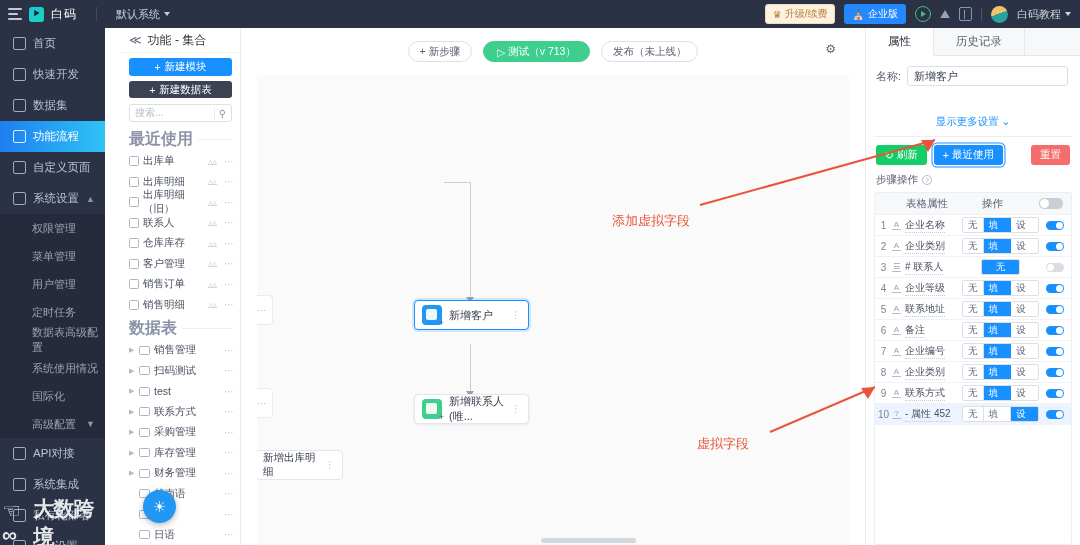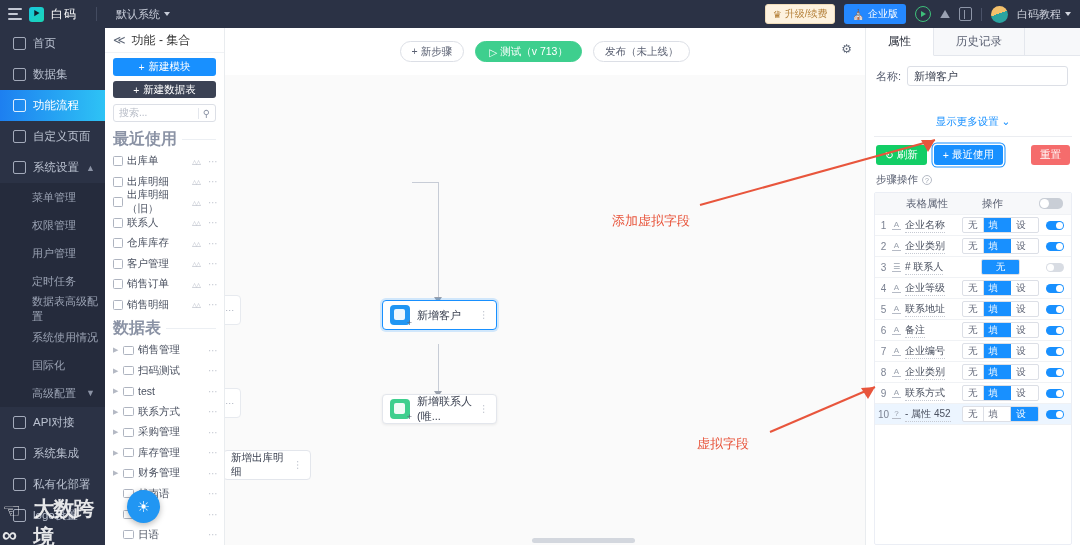--- a/index.html
+++ b/index.html
@@ -30,21 +30,21 @@
   .ic-round.green { border-color:#3ec07a; }
   .tri { width:0;height:0;border-top:3px solid transparent;border-bottom:3px solid transparent;border-left:5px solid #3ec07a; margin-left:1px;}
   .ic-plain { color:#9aa2b3; font-size:12px; cursor:pointer; display:flex; align-items:center;}
   .ic-book { width:13px;height:14px;border:1.3px solid #8e96a8;border-radius:2px;position:relative;cursor:pointer;}
   .ic-book:after{content:'';position:absolute;left:4px;top:2px;width:1.3px;height:9px;background:#8e96a8;}
   .sep-v { width:1px;height:13px;background:#4a5268;}
   .avatar { width:17px;height:17px;border-radius:50%;background:linear-gradient(160deg,#f3c06b 45%,#2aa3a0 45%); }
   .uname { color:#d2d6e0; font-size:11px;display:flex;align-items:center;gap:4px;cursor:pointer;}
 
   
-  .body-row { flex:1; display:flex; min-height:0; position:relative;}
+  .body-row { flex:1; display:flex; min-height:0; position:relative;gap:16px;}
 
   
   .lnav { width:105px; background:#2b3245; flex:0 0 105px; overflow:hidden; position:relative;}
   .nav-item { height:31px; display:flex; align-items:center; gap:7px; padding-left:13px; color:#b9c0cf; font-size:11.5px; cursor:pointer;}
   .nav-item .nic { width:13px;height:13px;border:1.2px solid currentColor; border-radius:2px; opacity:.85; flex:0 0 13px;}
   .nav-item.active { background:linear-gradient(90deg,#1d7ff0,#2ec3f5); color:#fff; }
   .nav-item.sub { padding-left:32px; font-size:11px; color:#9aa2b3; height:28px;}
   .nav-sub-wrap { background:#252b3c; }
   .chev { margin-left:auto; margin-right:10px; font-size:9px; color:#8b93a5;}
   .watermark { position:absolute; bottom:0; left:0; width:100%; height:44px; display:flex; align-items:center; gap:3px; padding-left:2px; color:#fff; font-size:21px; font-weight:bold; opacity:.88; letter-spacing:-1px; pointer-events:none;}
@@ -178,41 +178,45 @@
   <div class="body-row">
 
     <div class="lnav">
       <div id="nav-main">
           <div class="nav-item">
             <span class="nic"></span>
             <span>首页</span>
           </div>
           <div class="nav-item">
             <span class="nic"></span>
+            <span>快速开发</span>
+          </div>
+          <div class="nav-item">
+            <span class="nic"></span>
             <span>数据集</span>
           </div>
           <div class="nav-item active">
             <span class="nic"></span>
             <span>功能流程</span>
           </div>
           <div class="nav-item">
             <span class="nic"></span>
             <span>自定义页面</span>
           </div>
           <div class="nav-item">
             <span class="nic"></span>
             <span>系统设置</span>
             <span class="chev">▲</span>
           </div>
           <div class="nav-sub-wrap">
             <div class="nav-item sub">
+              <span>权限管理</span>
+            </div>
+            <div class="nav-item sub">
               <span>菜单管理</span>
-            </div>
-            <div class="nav-item sub">
-              <span>权限管理</span>
             </div>
             <div class="nav-item sub">
               <span>用户管理</span>
             </div>
             <div class="nav-item sub">
               <span>定时任务</span>
             </div>
             <div class="nav-item sub">
               <span>数据表高级配置</span>
             </div>

